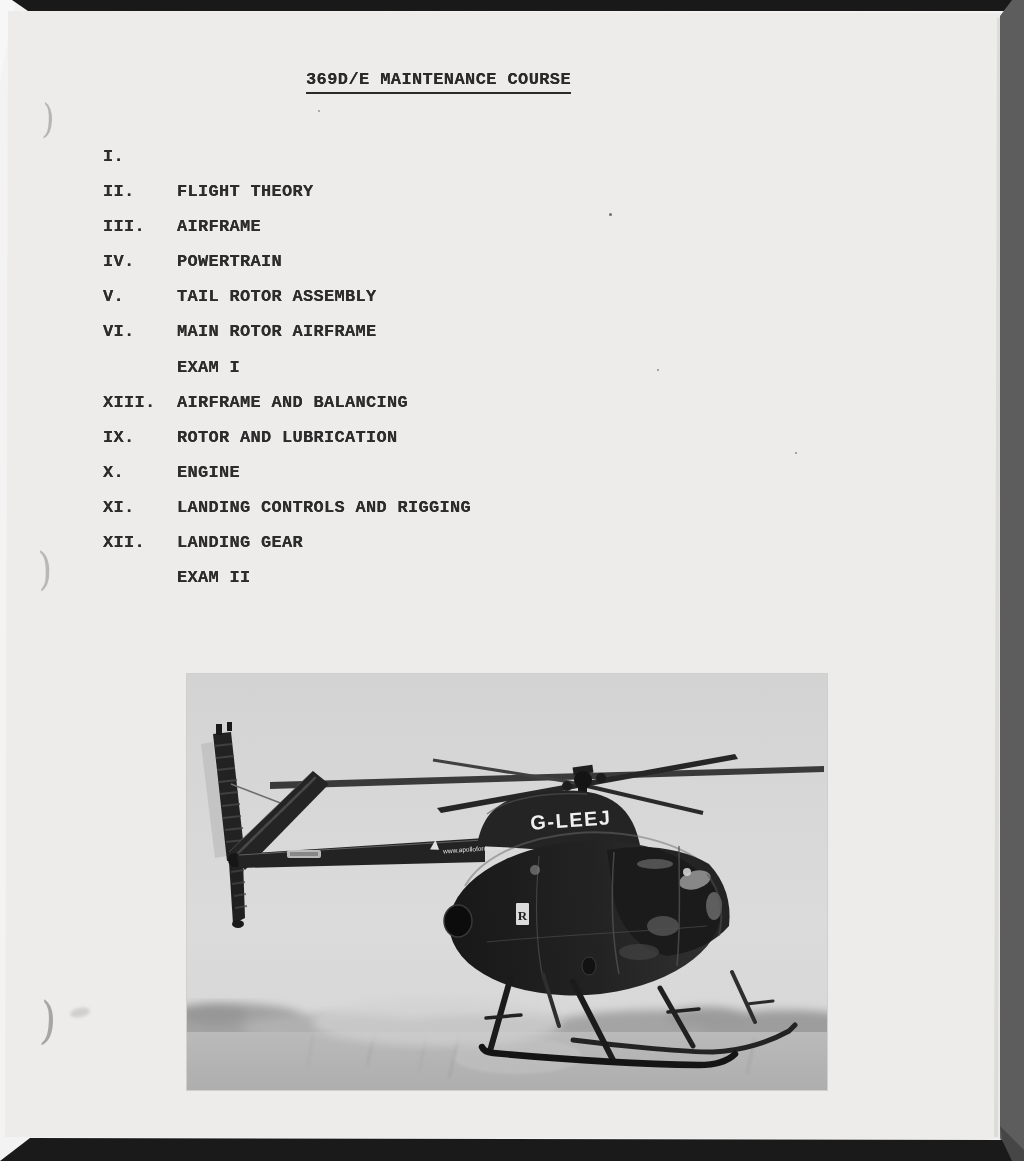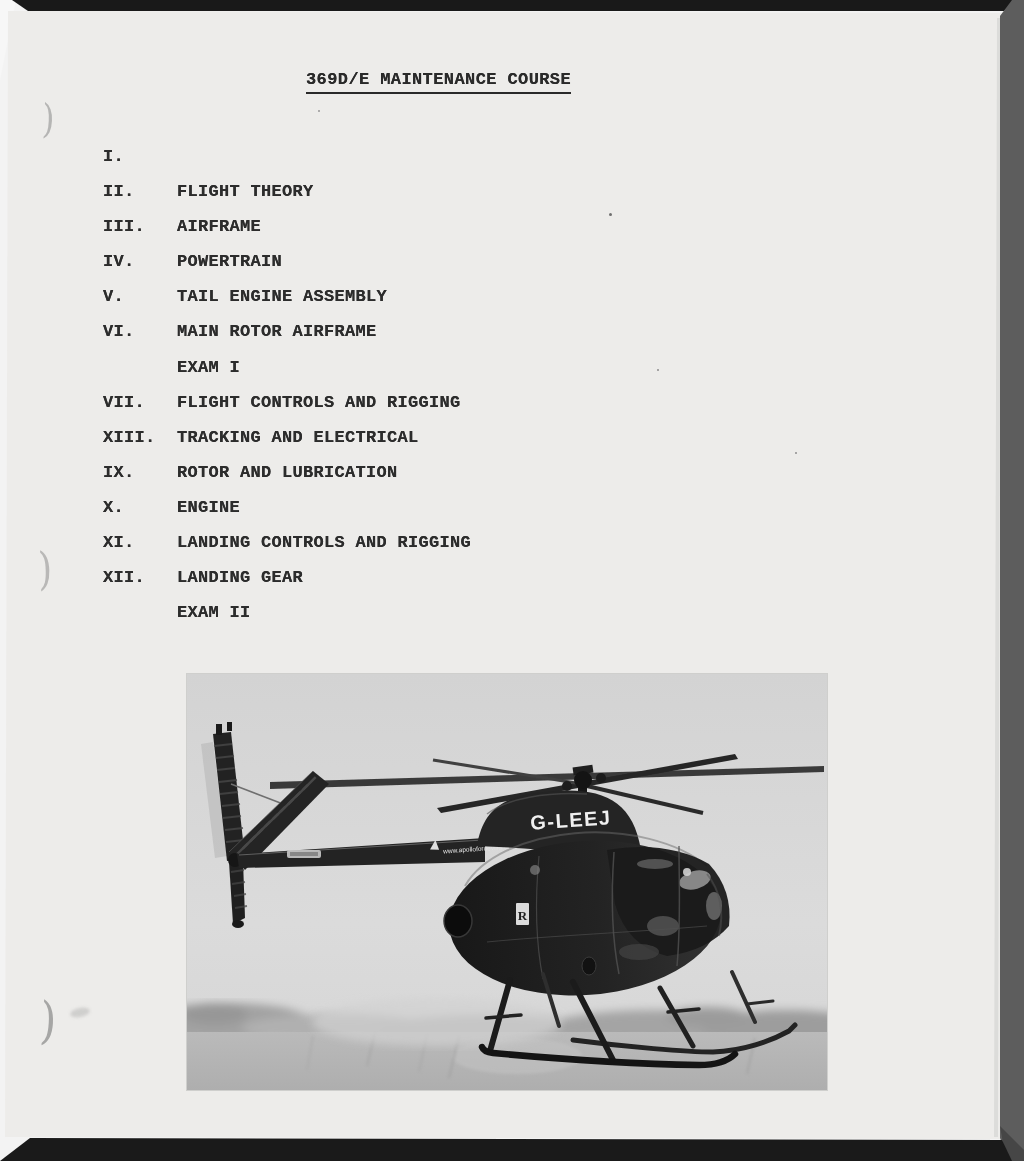--- a/index.html
+++ b/index.html
@@ -63,37 +63,33 @@
     <div class="row">
         <span class="num">III.</span>
         <span class="lbl">AIRFRAME</span>
       </div>
     <div class="row">
         <span class="num">IV.</span>
         <span class="lbl">POWERTRAIN</span>
       </div>
     <div class="row">
         <span class="num">V.</span>
-        <span class="lbl">TAIL ENGINE ASSEMBLY</span>
+        <span class="lbl">TAIL ROTOR ASSEMBLY</span>
       </div>
     <div class="row">
         <span class="num">VI.</span>
         <span class="lbl">MAIN ROTOR AIRFRAME</span>
       </div>
     <div class="row">
         <span class="num"></span>
         <span class="lbl">EXAM I</span>
       </div>
     <div class="row">
-        <span class="num">VII.</span>
-        <span class="lbl">FLIGHT CONTROLS AND RIGGING</span>
-      </div>
-    <div class="row">
         <span class="num">XIII.</span>
-        <span class="lbl">TRACKING AND ELECTRICAL</span>
+        <span class="lbl">AIRFRAME AND BALANCING</span>
       </div>
     <div class="row">
         <span class="num">IX.</span>
         <span class="lbl">ROTOR AND LUBRICATION</span>
       </div>
     <div class="row">
         <span class="num">X.</span>
         <span class="lbl">ENGINE</span>
       </div>
     <div class="row">

